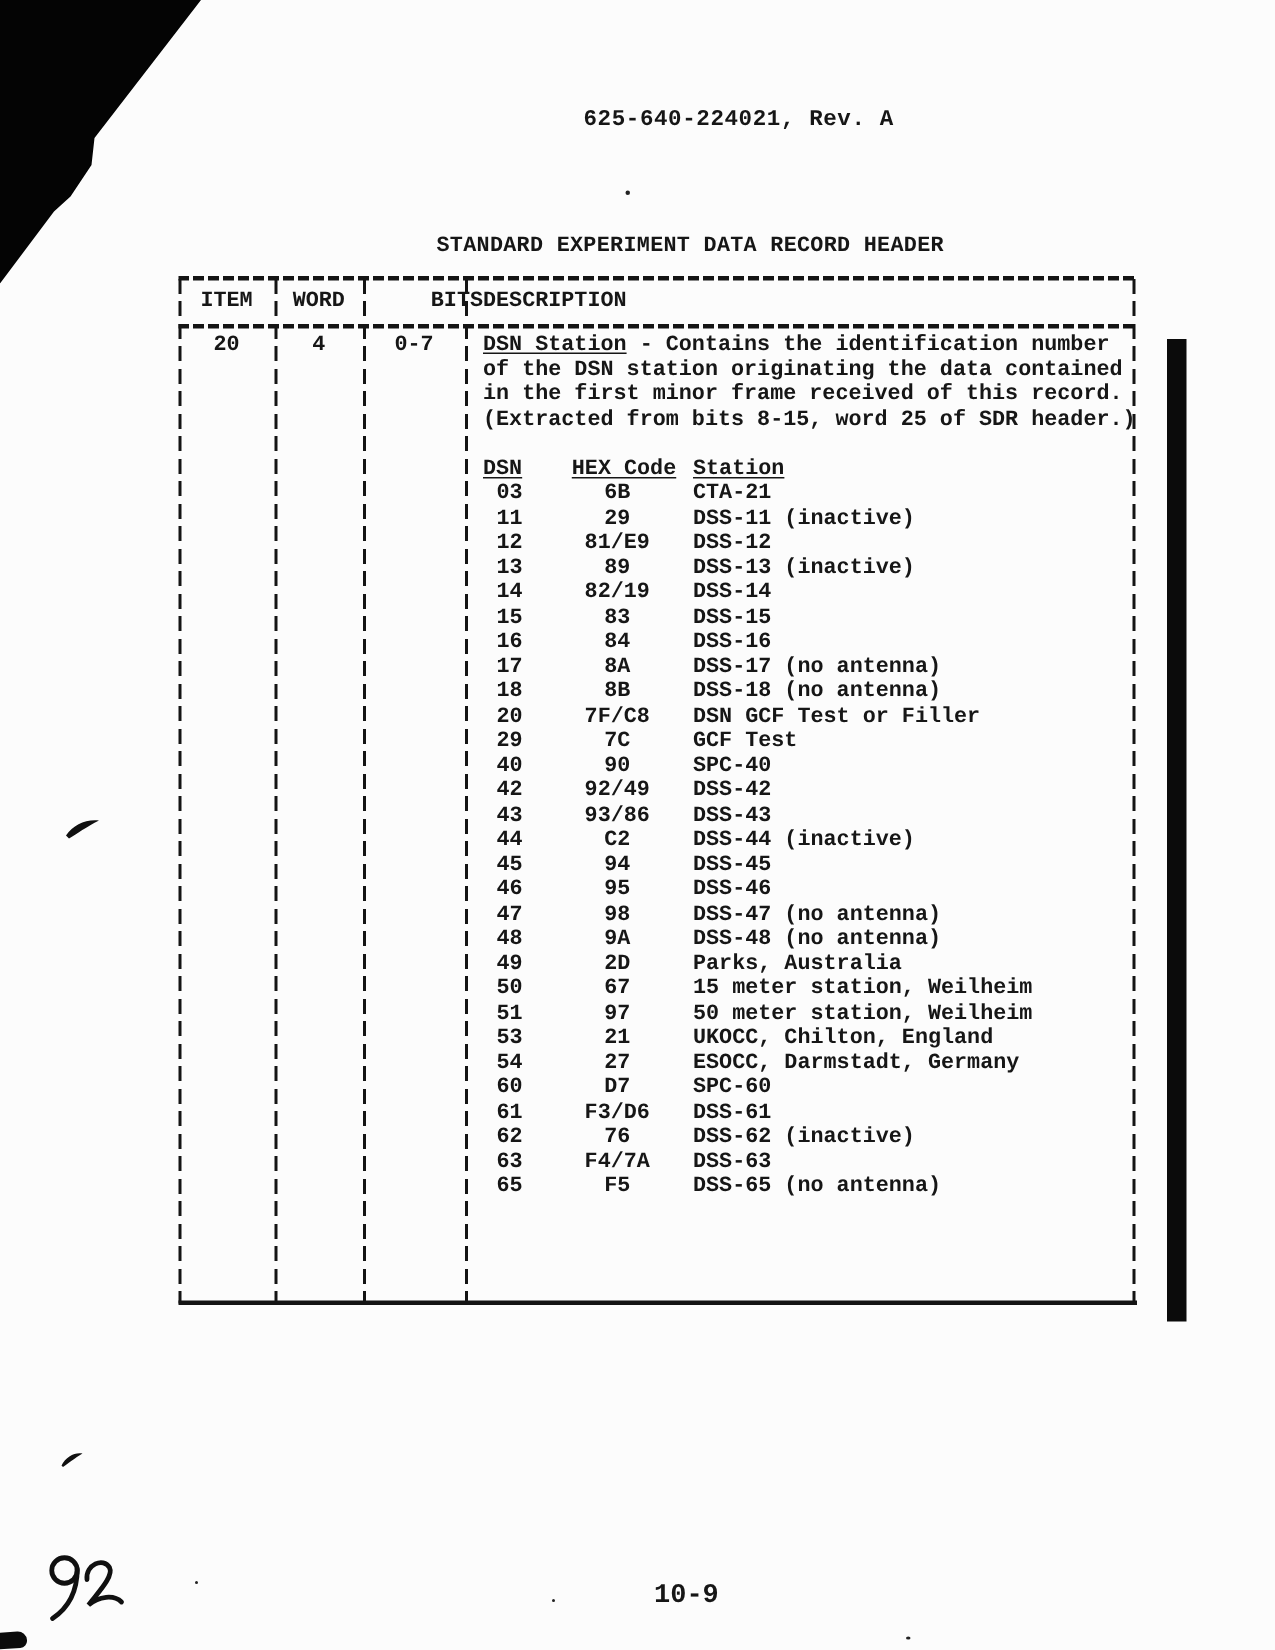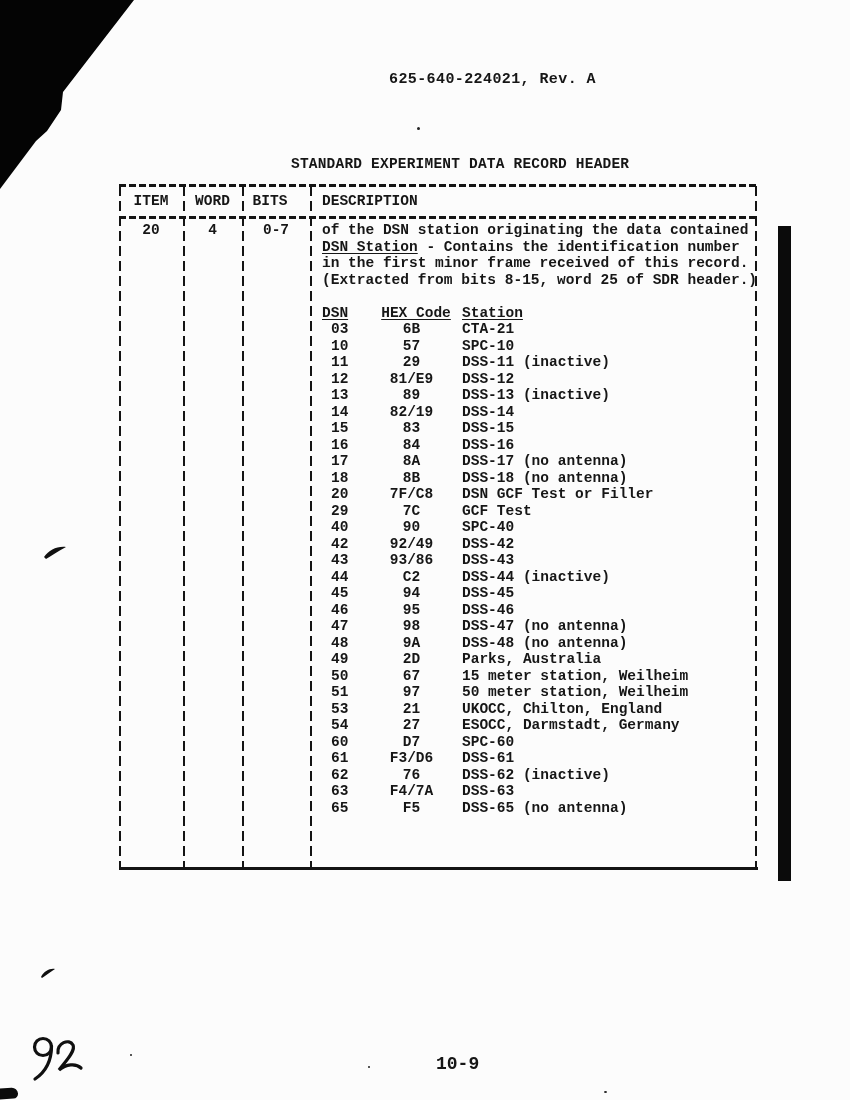--- a/index.html
+++ b/index.html
@@ -39,21 +39,21 @@
   .hline.bottom { top:683px; background:#141414; }
   .vline {
     position:absolute; top:2px; width:2px; height:683px;
     background:repeating-linear-gradient(180deg,#141414 0 10px,transparent 10px 15px);
   }
   .v0 { left:0; } .v1 { left:64px; } .v2 { left:123px; } .v3 { left:191px; } .v4 { left:636px; }
 
   .th { position:absolute; top:9px; text-align:center; white-space:pre; }
   .th.item { left:0; width:64px; }
   .th.word { left:64px; width:59px; }
-  .th.bits { left:117px; width:68px; }
+  .th.bits { left:135px; width:68px;text-align:right; }
   .th.desc { left:203px; text-align:right; }
 
   .td { position:absolute; top:38px; text-align:center; white-space:pre; }
   .td.item { left:0; width:64px; }
   .td.word { left:64px; width:59px; }
   .td.bits { left:123px; width:68px; }
 
   .desc-block { position:absolute; left:203px; top:38px; width:436px; }
   .dline { height:16.5px; line-height:16.5px; white-space:pre; }
   .u { text-decoration:underline; text-underline-offset:2px; }
@@ -107,39 +107,36 @@
   <div class="th item">ITEM</div>
   <div class="th word">WORD</div>
   <div class="th bits">BITS</div>
   <div class="th desc">DESCRIPTION</div>
 
   <div class="td item">20</div>
   <div class="td word">4</div>
   <div class="td bits">0-7</div>
 
   <div class="desc-block">
+    <div class="dline"><span class="u">DSN Station</span><span> - Contains the identification number</span></div>
     <div class="dline">of the DSN station originating the data contained</div>
-    <div class="dline"><span class="u">DSN Station</span><span> - Contains the identification number</span></div>
     <div class="dline">in the first minor frame received of this record.</div>
     <div class="dline">(Extracted from bits 8-15, word 25 of SDR header.)</div>
     <div class="dline"></div>
 
     <div class="srow">
       <span class="c1 u">DSN</span><span class="c2"><span class="u">HEX Code</span></span><span class="c3 u">Station</span>
     </div>
 
     <div>
 
         <div class="srow data">
           <span class="c1">03</span><span class="c2">6B</span><span class="c3">CTA-21</span>
         </div>
 
-        <div class="srow data">
-          <span class="c1">10</span><span class="c2">57</span><span class="c3">SPC-10</span>
-        </div>
 
         <div class="srow data">
           <span class="c1">11</span><span class="c2">29</span><span class="c3">DSS-11 (inactive)</span>
         </div>
 
         <div class="srow data">
           <span class="c1">12</span><span class="c2">81/E9</span><span class="c3">DSS-12</span>
         </div>
 
         <div class="srow data">

